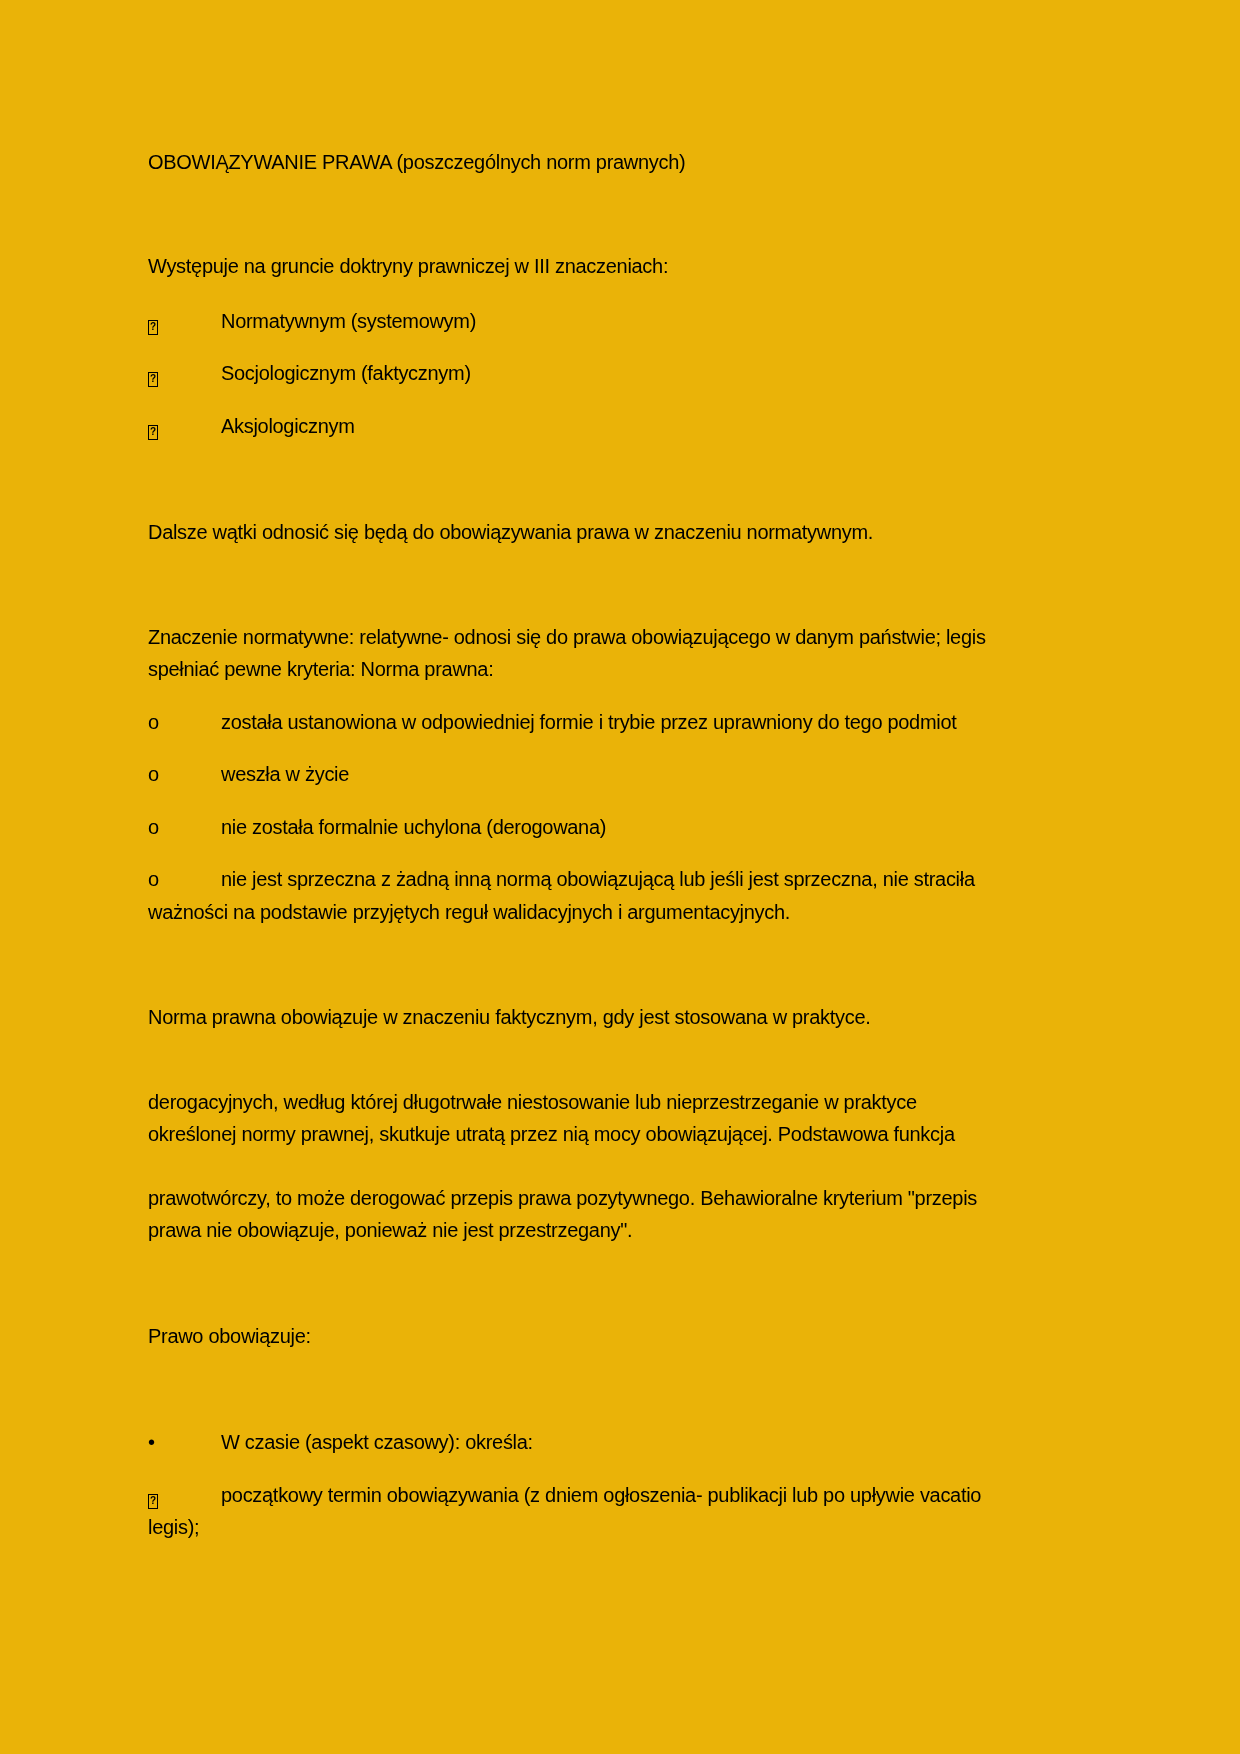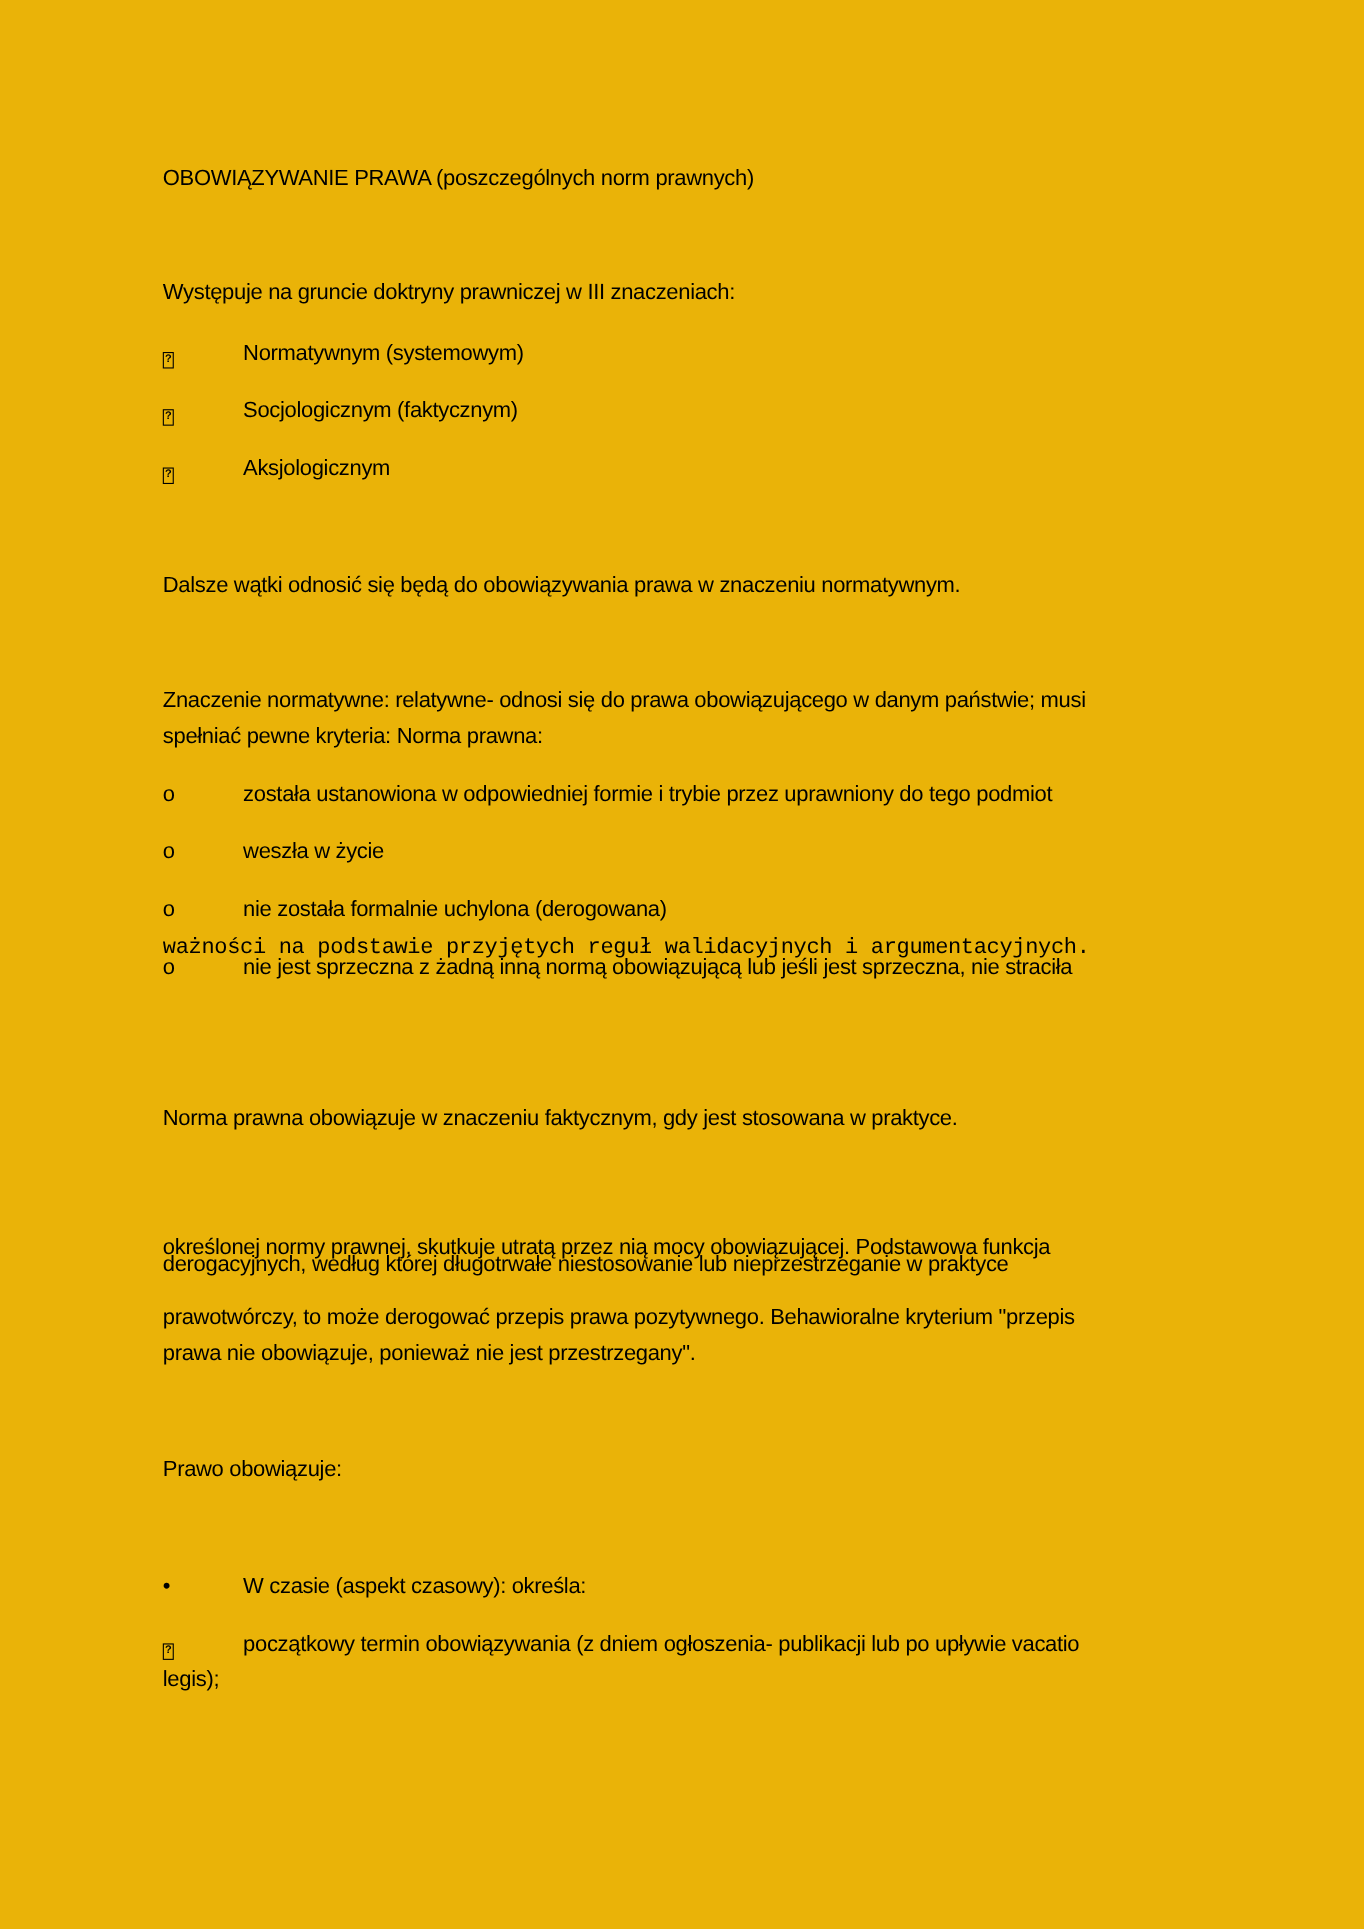--- a/index.html
+++ b/index.html
@@ -80,44 +80,44 @@
     <span class="bullet-sym"><span class="missing-glyph">?</span></span>
     <span class="bullet-text">Socjologicznym (faktycznym)</span>
   </div>
   <div class="bullet-row" style="top:416px;">
     <span class="bullet-sym"><span class="missing-glyph">?</span></span>
     <span class="bullet-text">Aksjologicznym</span>
   </div>
 
   <div class="line" style="top:522px;">Dalsze wątki odnosić się będą do obowiązywania prawa w znaczeniu normatywnym.</div>
 
-  <div class="line" style="top:627px;">Znaczenie normatywne: relatywne- odnosi się do prawa obowiązującego w danym państwie; musi</div>
+  <div class="line" style="top:627px;">Znaczenie normatywne: relatywne- odnosi się do prawa obowiązującego w danym państwie; legis</div>
   <div class="line" style="top:659px;">spełniać pewne kryteria: Norma prawna:</div>
 
   <div class="bullet-row" style="top:712px;">
     <span class="bullet-sym">o</span>
     <span class="bullet-text">została ustanowiona w odpowiedniej formie i trybie przez uprawniony do tego podmiot</span>
   </div>
   <div class="bullet-row" style="top:764px;">
     <span class="bullet-sym">o</span>
     <span class="bullet-text">weszła w życie</span>
   </div>
   <div class="bullet-row" style="top:817px;">
     <span class="bullet-sym">o</span>
     <span class="bullet-text">nie została formalnie uchylona (derogowana)</span>
   </div>
   <div class="bullet-row" style="top:869px;">
     <span class="bullet-sym">o</span>
     <span class="bullet-text">nie jest sprzeczna z żadną inną normą obowiązującą lub jeśli jest sprzeczna, nie straciła</span>
   </div>
-  <div class="line" style="top:852px;font-family:Liberation Mono, monospace;">ważności na podstawie przyjętych reguł walidacyjnych i argumentacyjnych.</div>
+  <div class="line" style="top:902px;">ważności na podstawie przyjętych reguł walidacyjnych i argumentacyjnych.</div>
 
   <div class="line" style="top:1007px;">Norma prawna obowiązuje w znaczeniu faktycznym, gdy jest stosowana w praktyce.</div>
 
-  <div class="line" style="top:1092px;margin-top:47px;">derogacyjnych, według której długotrwałe niestosowanie lub nieprzestrzeganie w praktyce</div>
+  <div class="line" style="top:1092px;">derogacyjnych, według której długotrwałe niestosowanie lub nieprzestrzeganie w praktyce</div>
   <div class="line" style="top:1124px;">określonej normy prawnej, skutkuje utratą przez nią mocy obowiązującej. Podstawowa funkcja</div>
   <div class="line" style="top:1188px;">prawotwórczy, to może derogować przepis prawa pozytywnego. Behawioralne kryterium "przepis</div>
   <div class="line" style="top:1220px;text-align:center;">prawa nie obowiązuje, ponieważ nie jest przestrzegany".</div>
 
   <div class="line" style="top:1326px;">Prawo obowiązuje:</div>
 
   <div class="bullet-row" style="top:1432px;">
     <span class="bullet-sym">•</span>
     <span class="bullet-text">W czasie (aspekt czasowy): określa:</span>
   </div>

